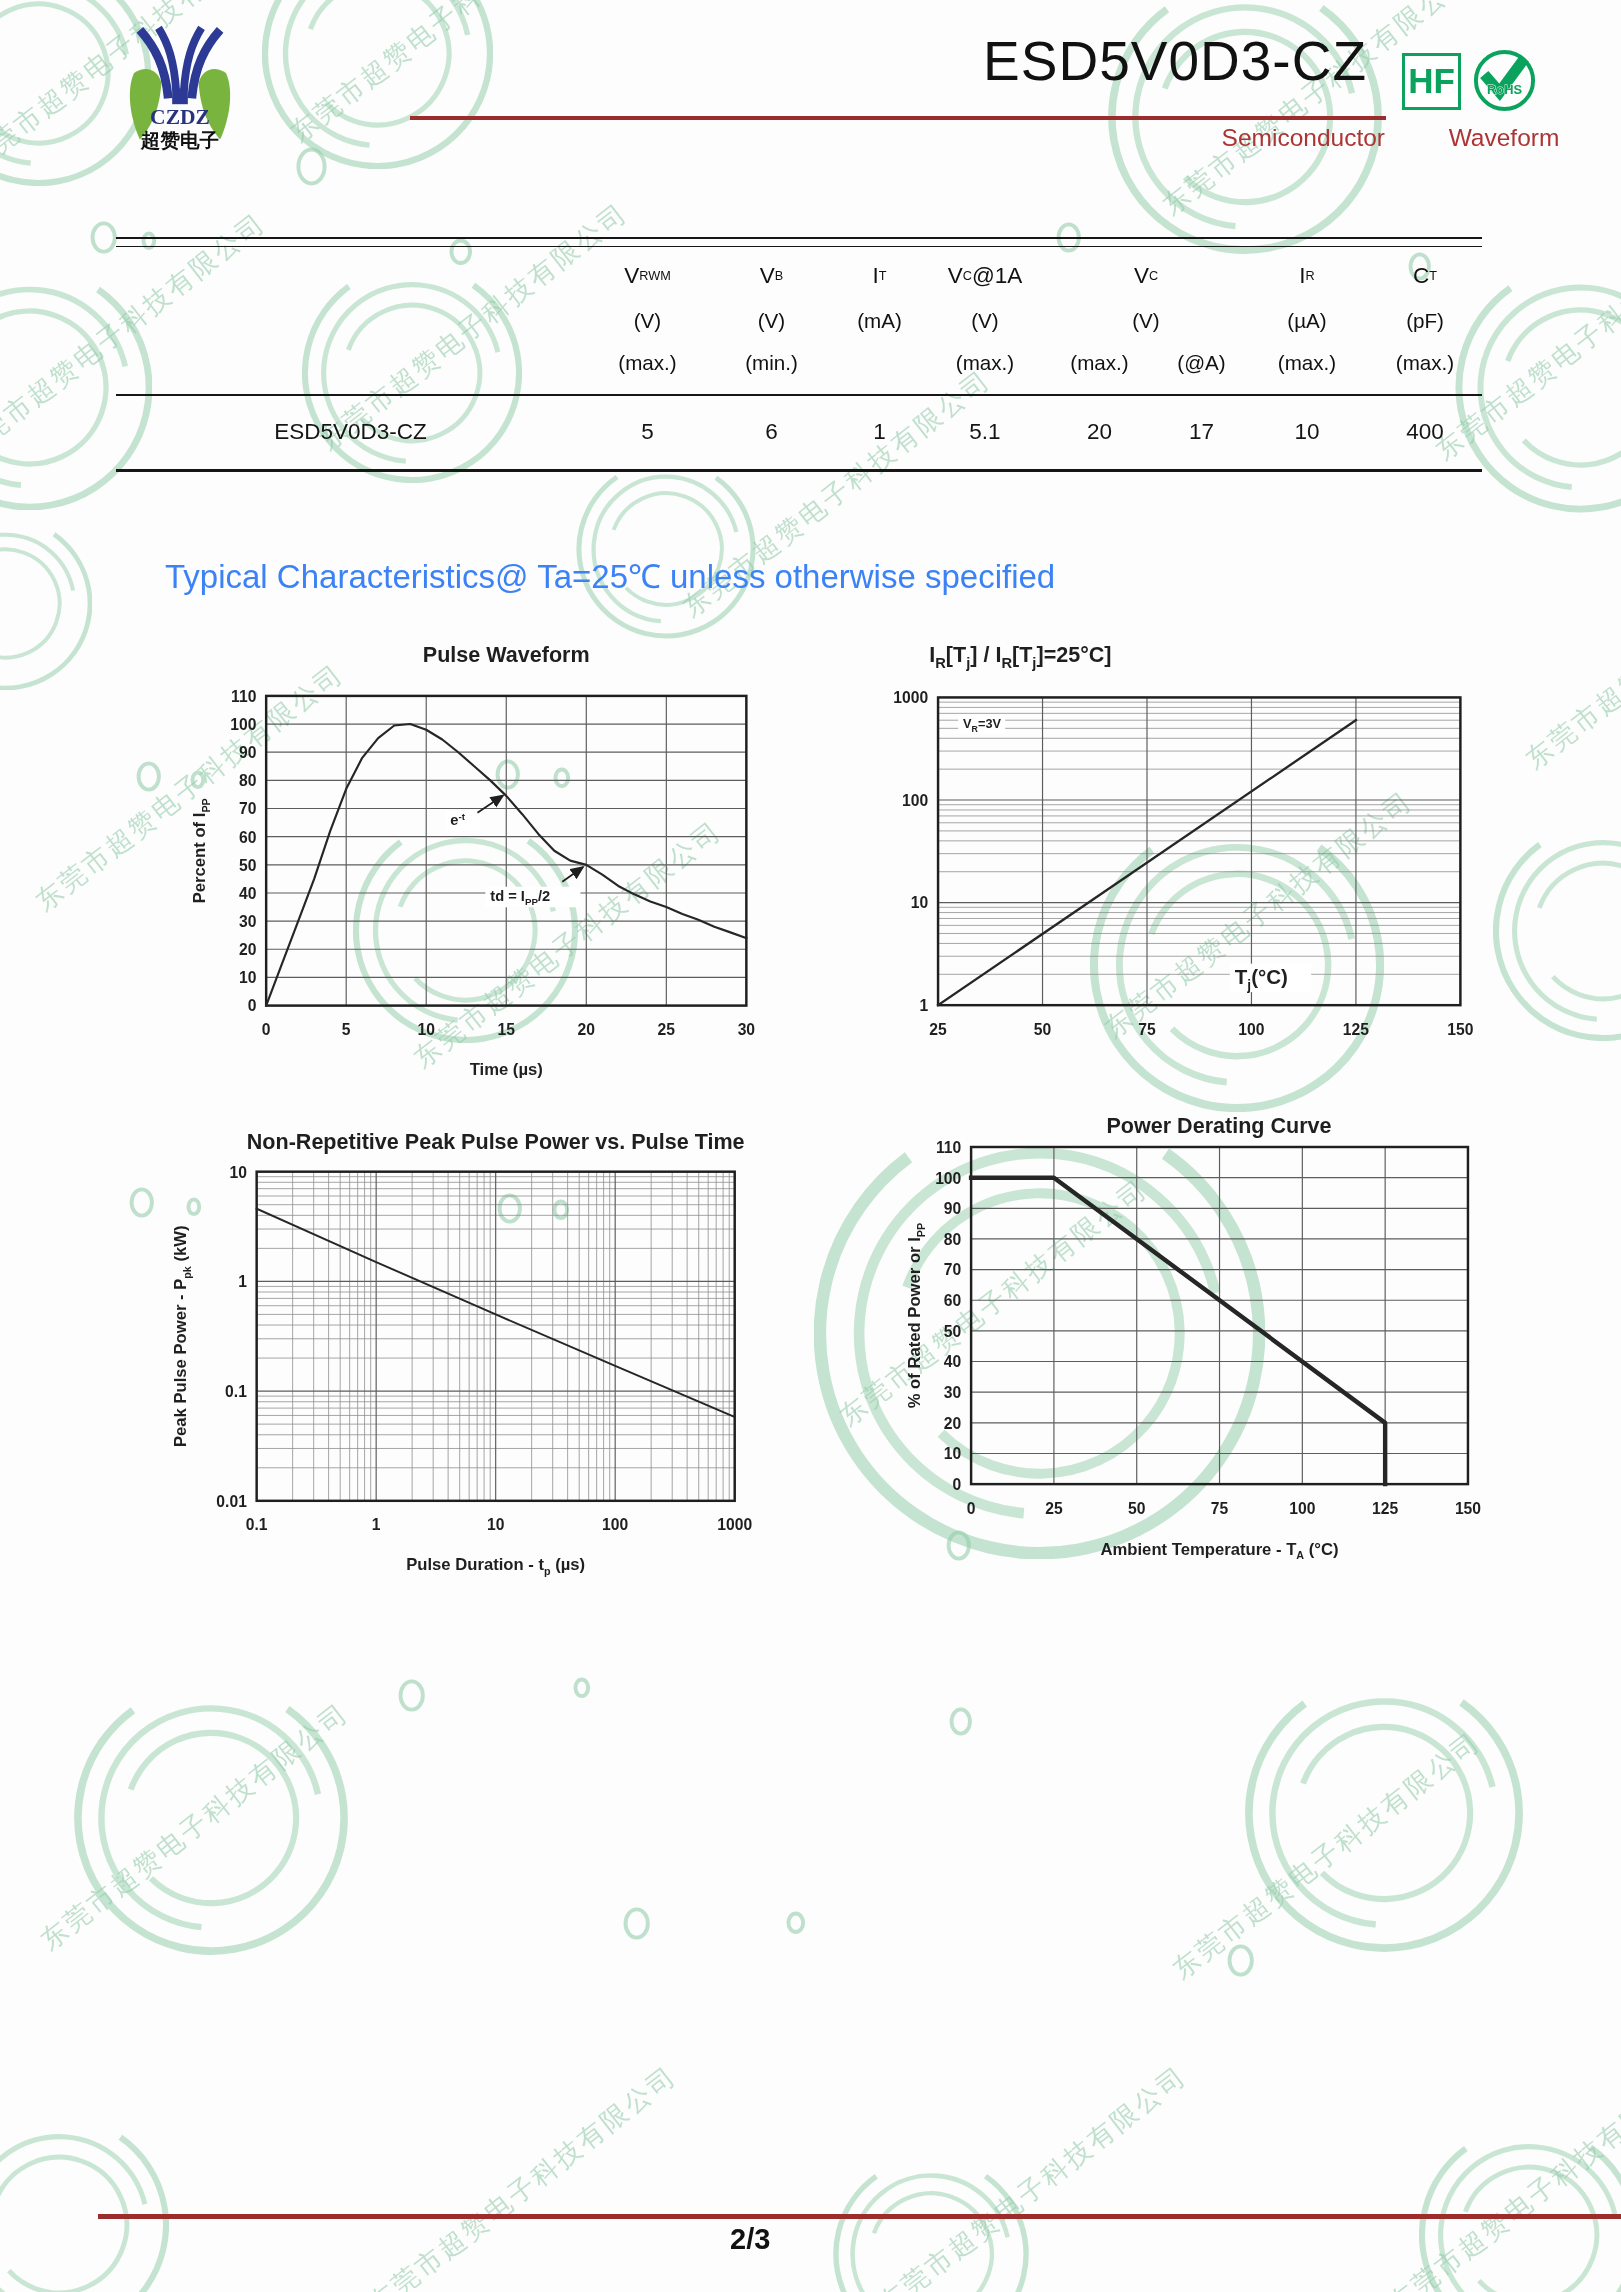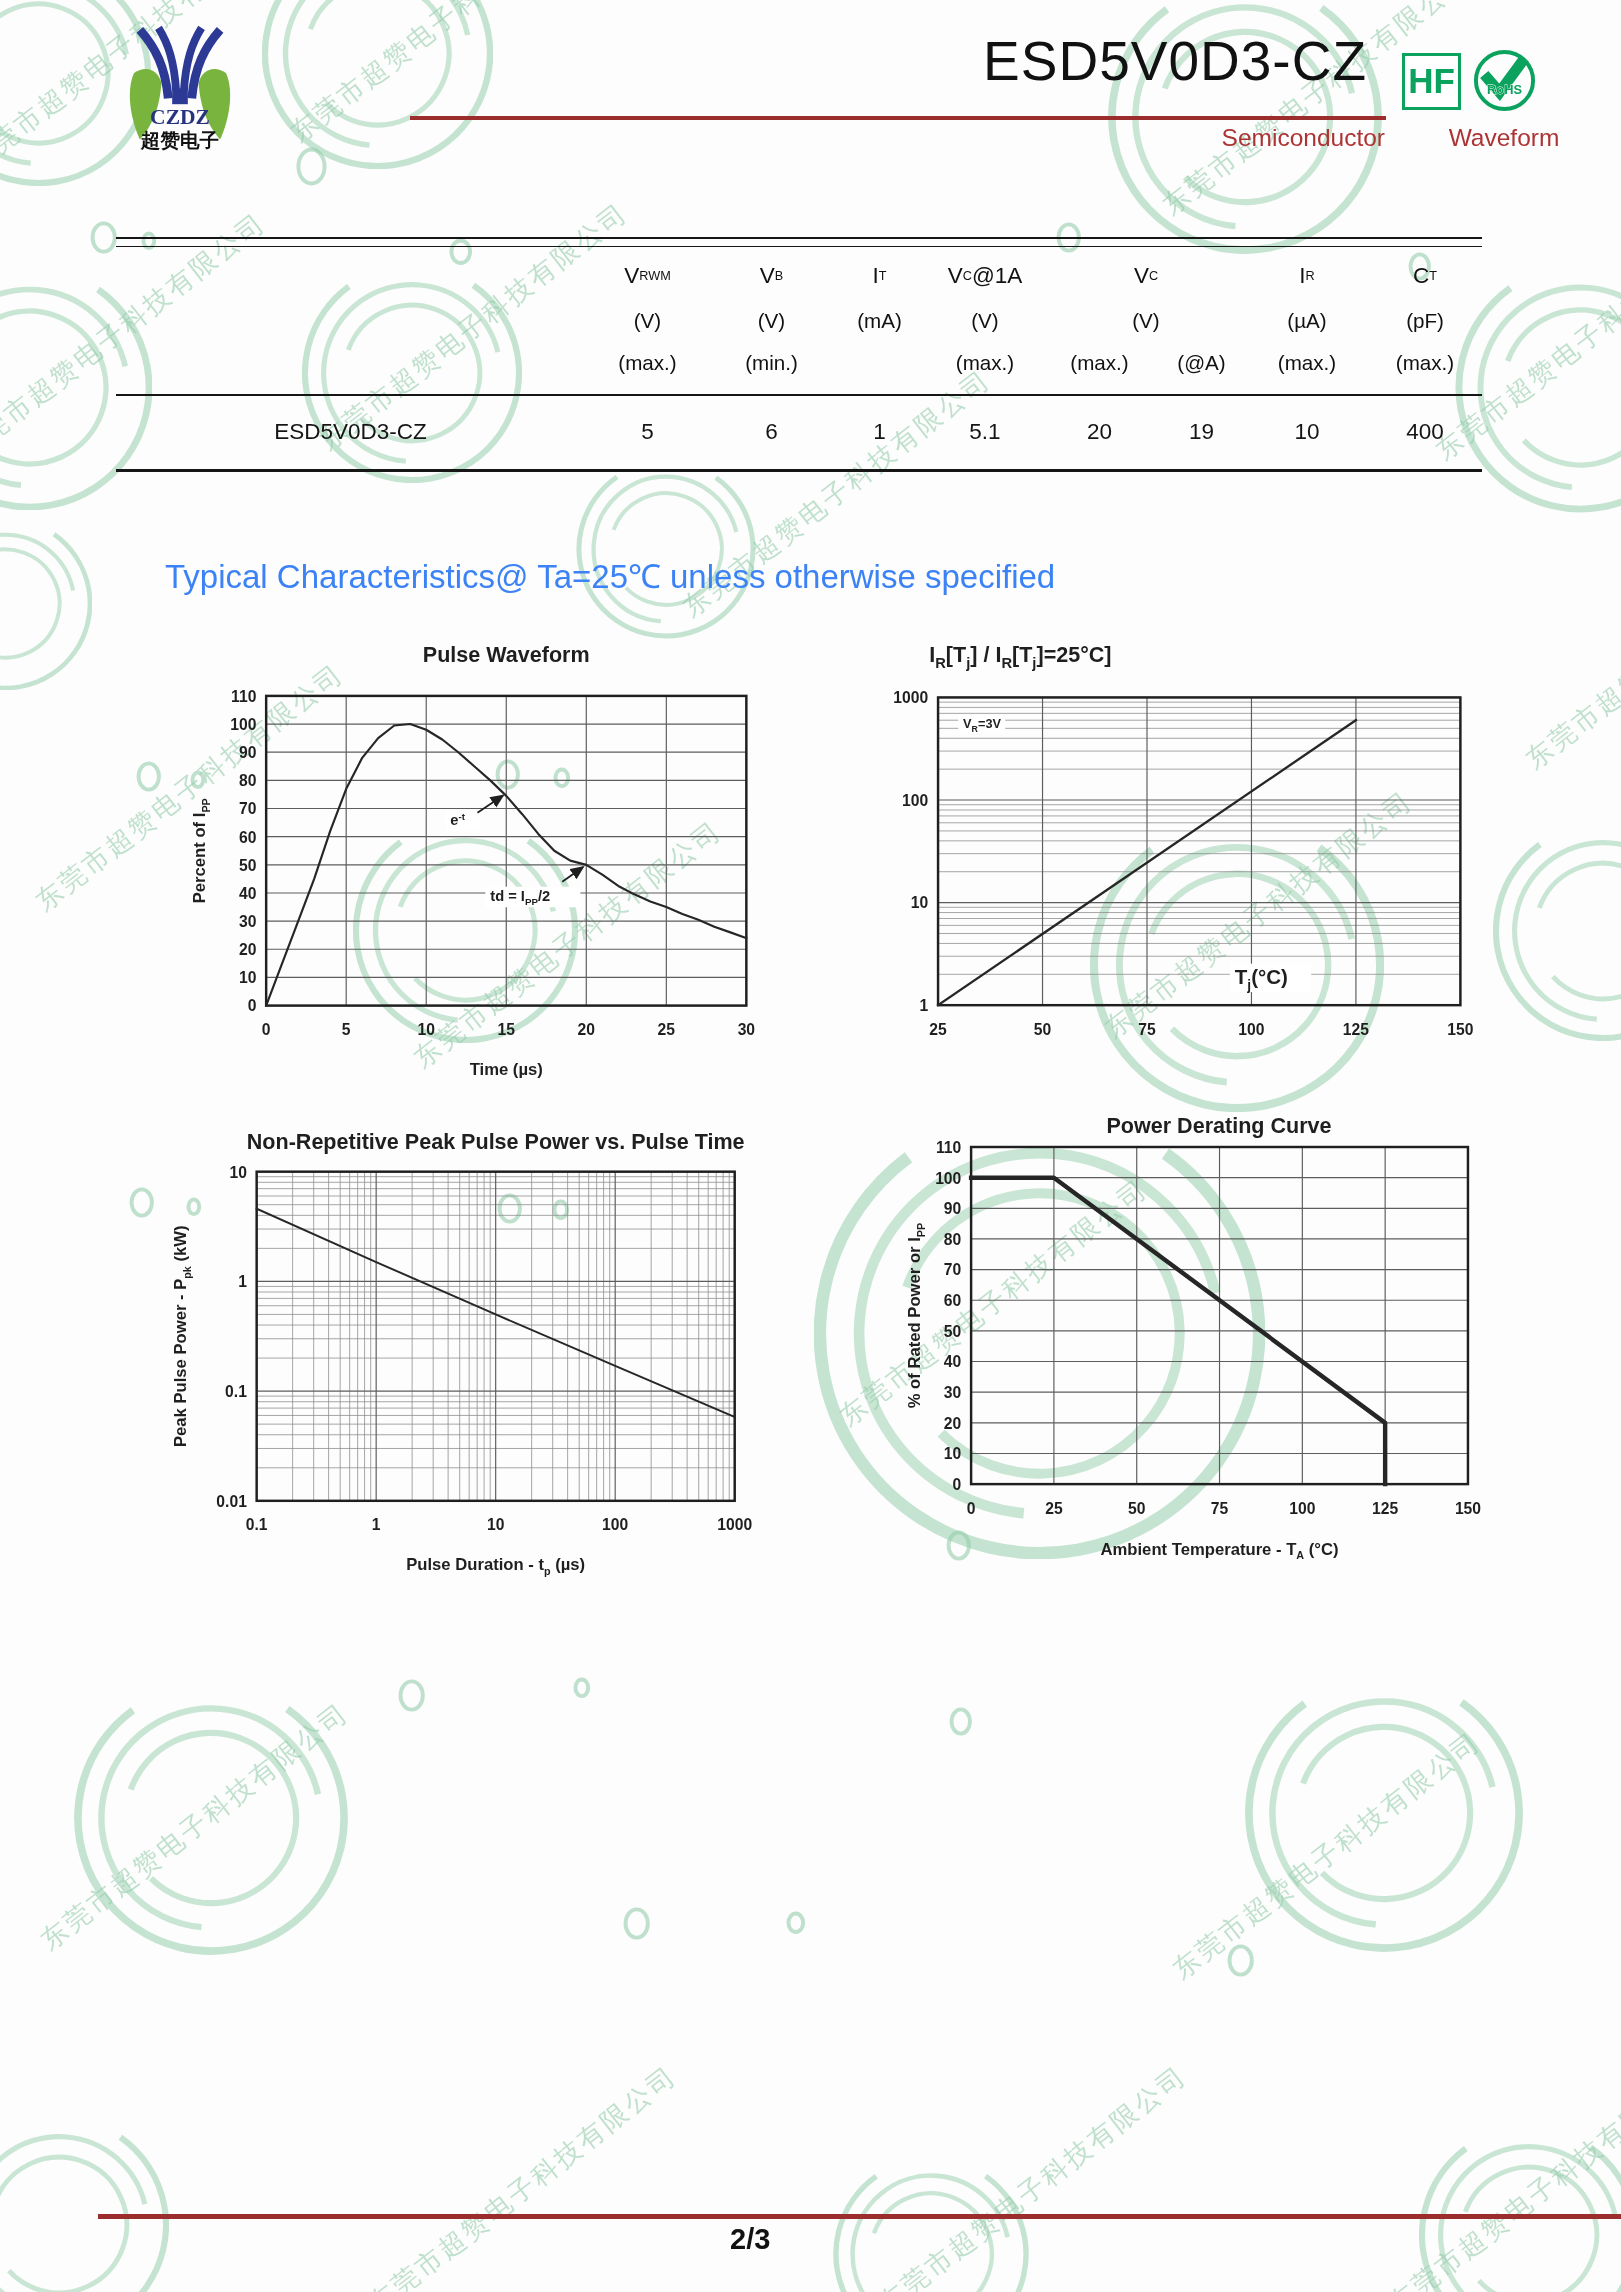--- a/index.html
+++ b/index.html
@@ -295,21 +295,21 @@
       <div class="c" style="grid-column:8;grid-row:3">(max.)</div>
       <div class="c" style="grid-column:9;grid-row:3">(max.)</div>
     </div>
     <div class="trow">
       <div>ESD5V0D3-CZ</div>
       <div>5</div>
       <div>6</div>
       <div>1</div>
       <div>5.1</div>
       <div>20</div>
-      <div>19</div>
+      <div>17</div>
       <div>10</div>
       <div>400</div>
     </div>
   </div>
 
   <div id="heading">Typical Characteristics@ Ta=25℃ unless otherwise specified</div>
 
   <div id="charts">
       <svg width="686" height="461" viewBox="0 0 700 470" class="chart-svg" style="left: 127px; top: 632px;">
         <defs>

